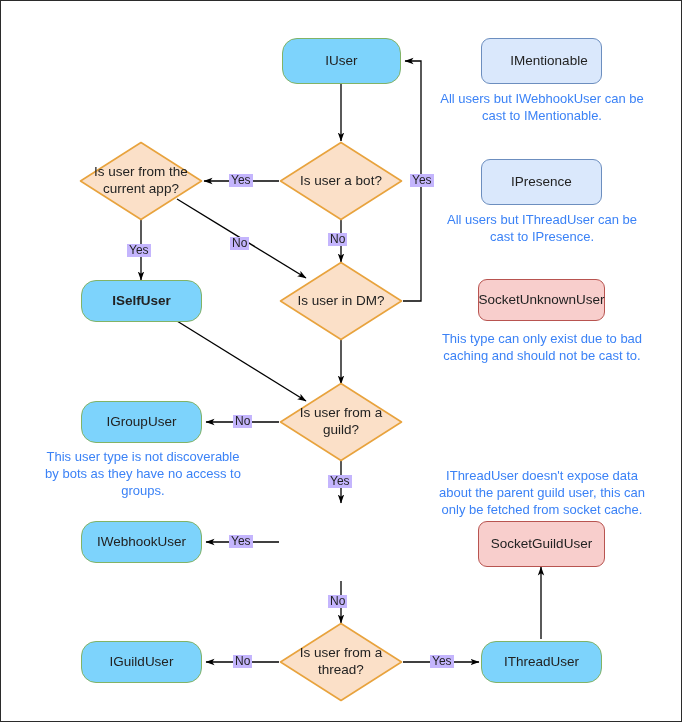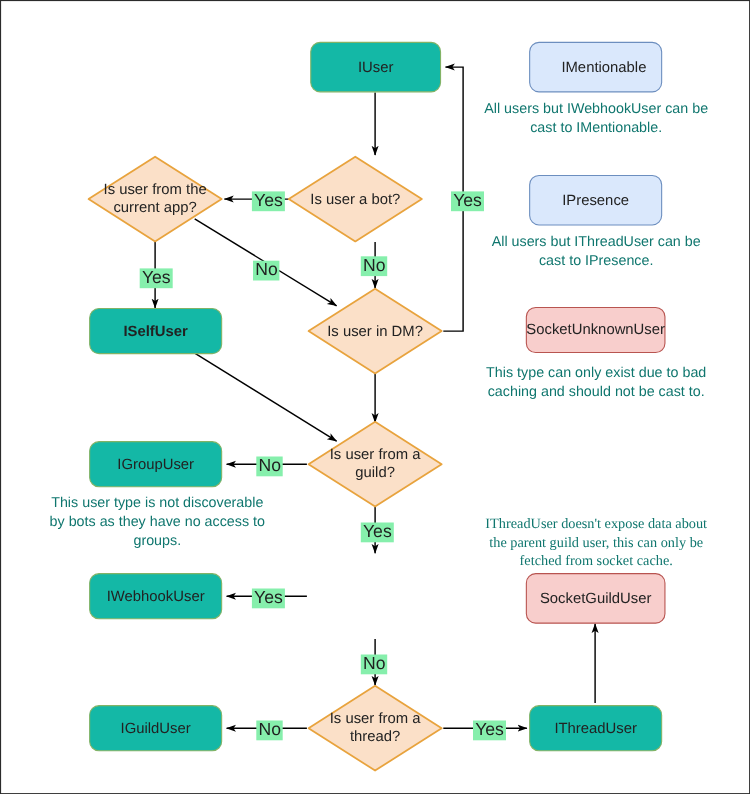--- a/index.html
+++ b/index.html
@@ -37,21 +37,21 @@
     font-size: 13.5px;
     color: #222222;
     line-height: 1.25;
     z-index: 3;
   }
   .box {
     border-radius: 9px;
     border-width: 1.4px;
     border-style: solid;
   }
-  .box.green  { background: #14b8a6; border-color: #82b366; }
+  .box.green  { background: #7dd3fc; border-color: #82b366; border-radius: 15px; }
   .box.blue   { background: #dae8fc; border-color: #6c8ebf; }
   .box.red    { background: #f8cecc; border-color: #b85450; }
 
   .diamond-wrap {
     position: absolute;
     z-index: 3;
   }
   .diamond-wrap svg {
     position: absolute;
     left: 0;
@@ -71,29 +71,29 @@
     font-size: 13.5px;
     color: #222222;
     line-height: 1.25;
     padding: 0 14px;
     box-sizing: border-box;
   }
   .note {
     position: absolute;
     text-align: center;
     font-size: 13px;
-    color: #0f766e;
+    color: #3b82f6;
     line-height: 1.3;
     z-index: 3;
   }
   .edge-label {
     position: absolute;
-    font-size: 16px;
+    font-size: 12px;
     color: #1f1f1f;
-    background: #86efac;
+    background: #c4b5fd;
     padding: 0 2px;
     line-height: 1.1;
     z-index: 4;
     white-space: nowrap;
   }
 </style>
 </head>
 <body>
 
 <div id="canvas">
@@ -171,21 +171,21 @@
   </div>
 
   <div class="node box red" style="left:477px; top:278px; width:127px; height:42px;">
     <span>SocketUnknownUser</span>
   </div>
 
   <div class="node box red" style="left:477px; top:520px; width:127px; height:46px;">
     <span>SocketGuildUser</span>
   </div>
 
-  <div class="diamond-wrap" style="left:260px; top:140px; width:124px; height:80px;">
+  <div class="diamond-wrap" style="left:278px; top:140px; width:124px; height:80px;">
     <svg width="124" height="80" viewBox="0 0 124 80">
       <path d="M62,1.5 L122.5,40 L62,78.5 L1.5,40 Z" fill="#fbe0c8" stroke="#e8a33d" stroke-width="1.6" stroke-linejoin="round"></path>
     </svg>
     <div class="diamond-label">Is user a bot?</div>
   </div>
 
   <div class="diamond-wrap" style="left:78px; top:140px; width:124px; height:80px;">
     <svg width="124" height="80" viewBox="0 0 124 80">
       <path d="M62,1.5 L122.5,40 L62,78.5 L1.5,40 Z" fill="#fbe0c8" stroke="#e8a33d" stroke-width="1.6" stroke-linejoin="round"></path>
     </svg>
@@ -227,15 +227,15 @@
   <div class="edge-label" style="left:429px; top:654px;">Yes</div>
 
   <div class="note" style="left:437px; top:90px; width:208px;">All users but IWebhookUser can be cast to IMentionable.</div>
 
   <div class="note" style="left:437px; top:211px; width:208px;">All users but IThreadUser can be cast to IPresence.</div>
 
   <div class="note" style="left:437px; top:330px; width:208px;">This type can only exist due to bad caching and should not be cast to.</div>
 
   <div class="note" style="left:38px; top:448px; width:208px;">This user type is not discoverable by bots as they have no access to groups.</div>
 
-  <div class="note" style="left:432px; top:467px; width:218px;font-family:Liberation Serif, serif;">IThreadUser doesn't expose data about the parent guild user, this can only be fetched from socket cache.</div>
+  <div class="note" style="left:432px; top:467px; width:218px;">IThreadUser doesn't expose data about the parent guild user, this can only be fetched from socket cache.</div>
 
 </div>
 
 </body></html>

